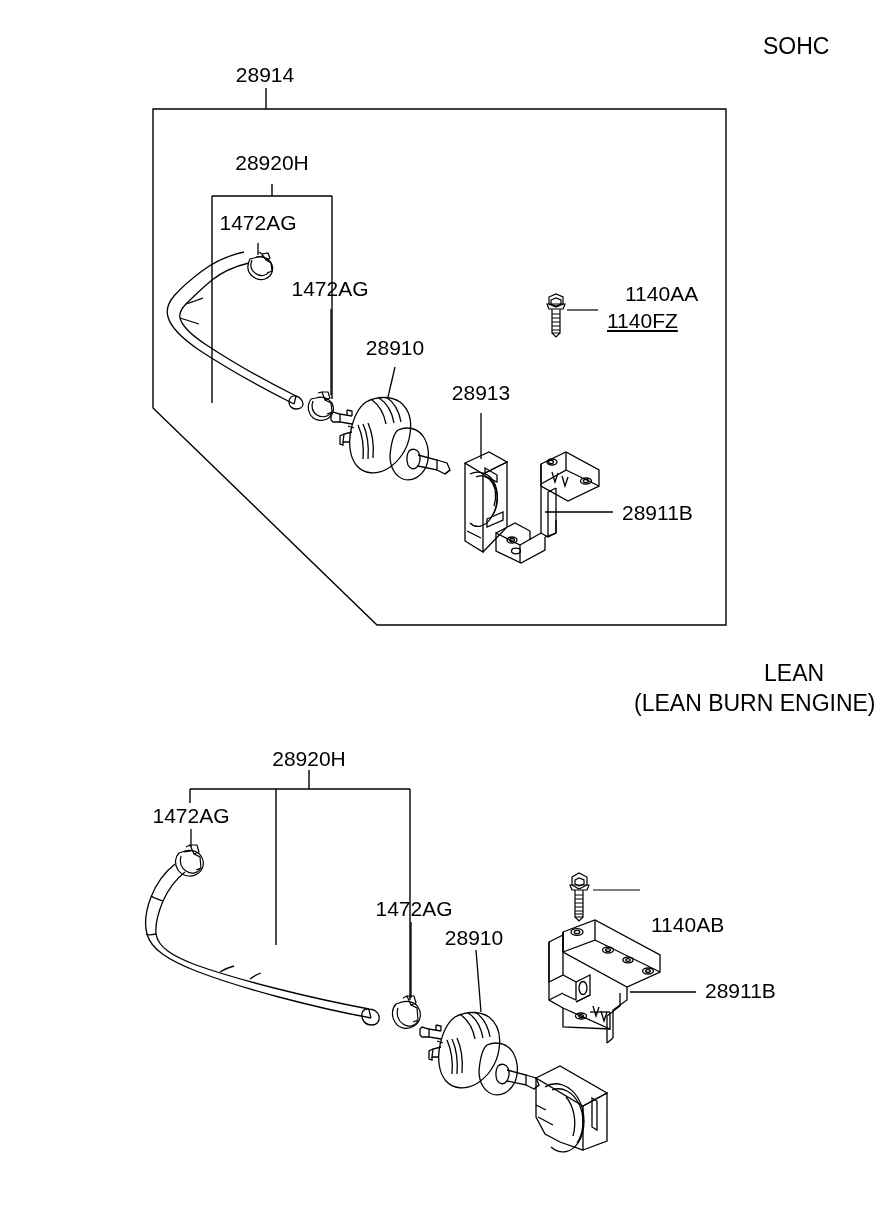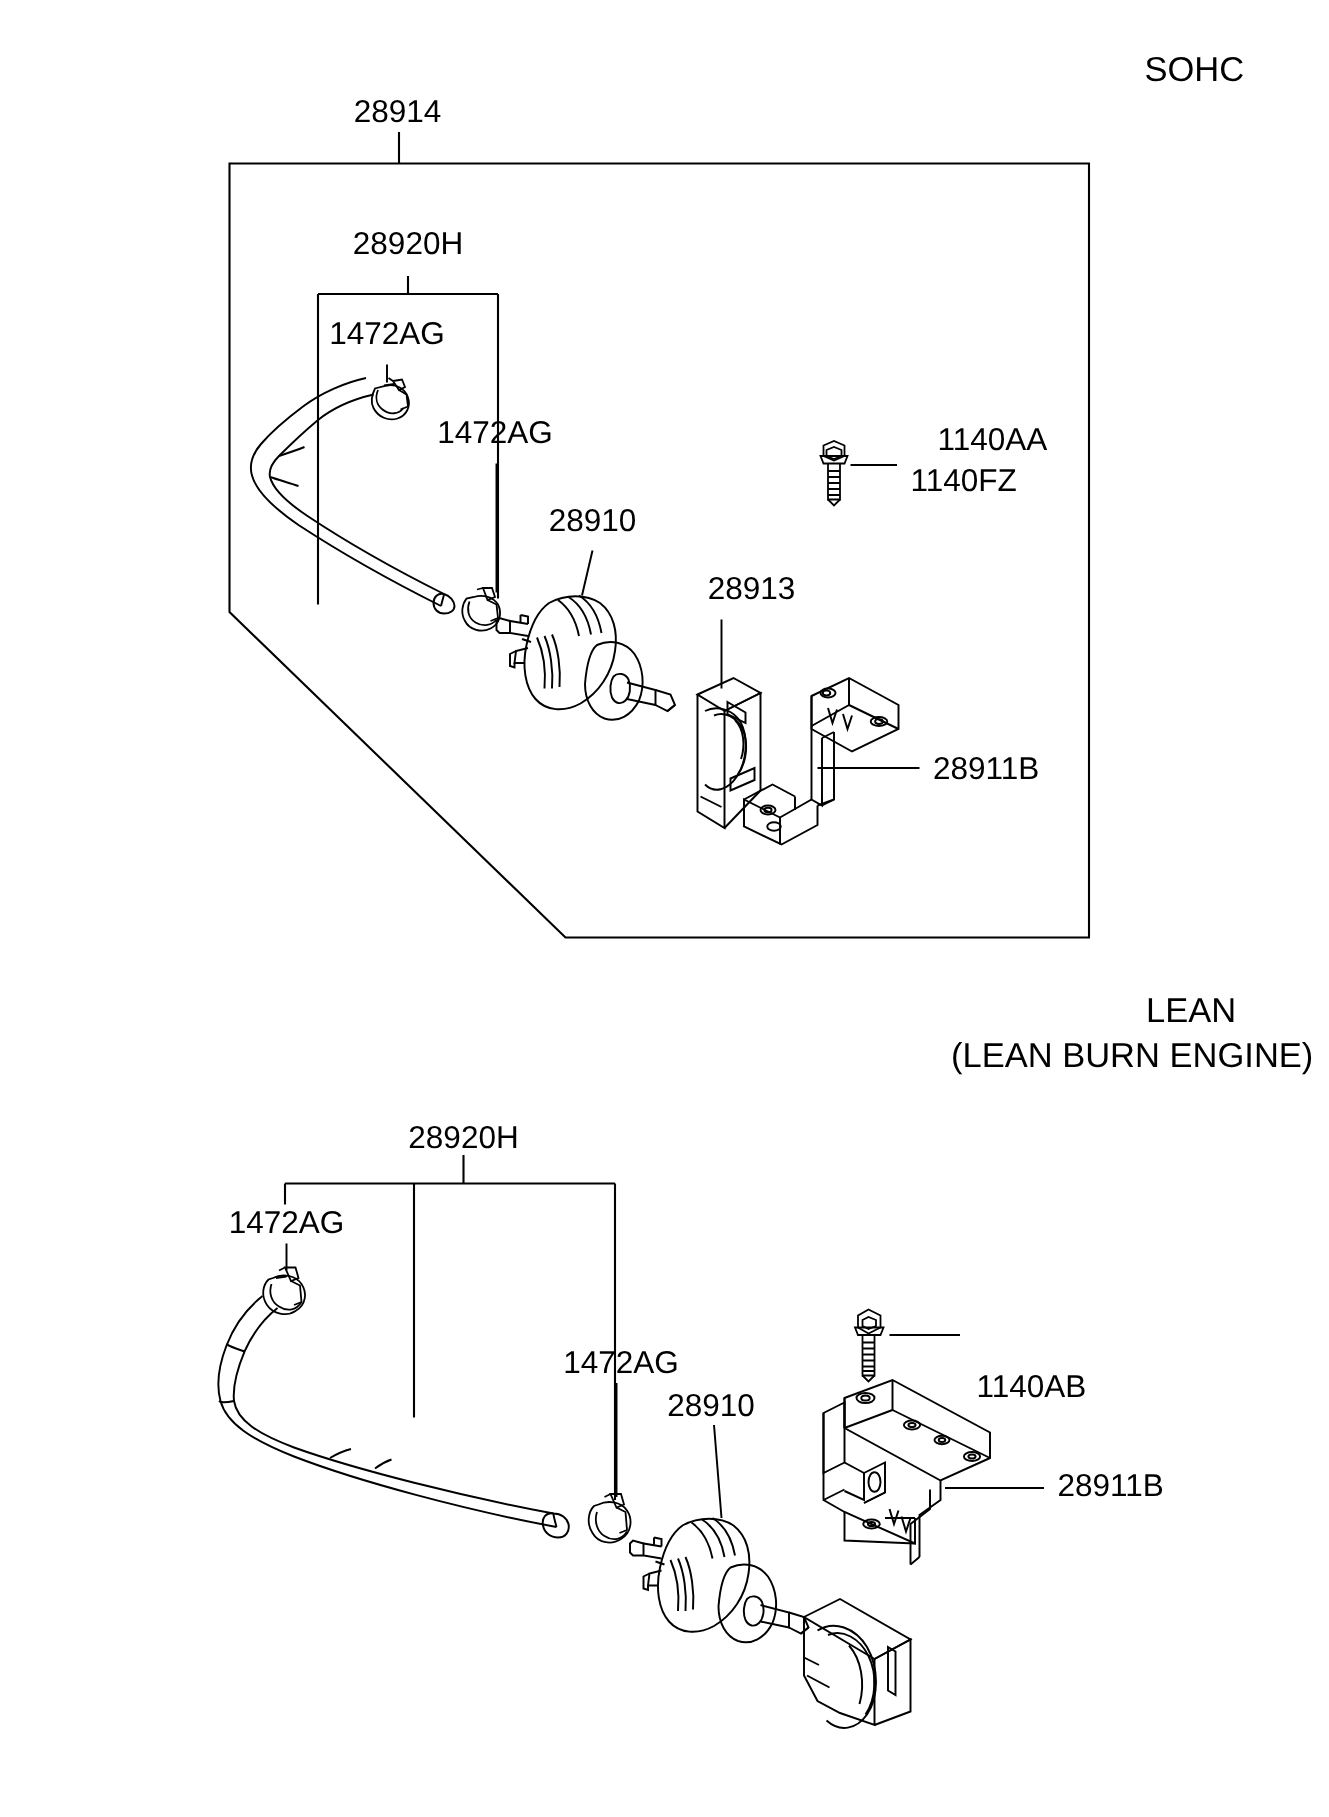--- a/index.html
+++ b/index.html
@@ -406,23 +406,23 @@
     </g>
   </svg>
 
   <div class="lbl sect" style="left:763px; top:35px;">SOHC</div>
 
   <div class="lbl center" style="left:265px; top:64px;text-align:right;">28914</div>
   <div class="lbl center" style="left:272px; top:152px;">28920H</div>
   <div class="lbl center" style="left:258px; top:212px;">1472AG</div>
   <div class="lbl center" style="left:330px; top:278px;">1472AG</div>
   <div class="lbl center" style="left:395px; top:337px;">28910</div>
-  <div class="lbl center" style="left:481px; top:382px;margin-left:20px;">28913</div>
+  <div class="lbl center" style="left:481px; top:382px;">28913</div>
   <div class="lbl" style="left:625px; top:283px;">1140AA</div>
-  <div class="lbl" style="left:607px; top:310px;">1140FZ</div>
+  <div class="lbl" style="left:607px; top:310px;text-decoration:underline;">1140FZ</div>
   <div class="lbl" style="left:622px; top:502px;">28911B</div>
 
   <div class="lbl sect" style="left:764px; top:662px;">LEAN</div>
   <div class="lbl sect" style="left:634px; top:692px;text-align:right;">(LEAN BURN ENGINE)</div>
 
   <div class="lbl center" style="left:309px; top:748px;">28920H</div>
   <div class="lbl center" style="left:191px; top:805px;">1472AG</div>
   <div class="lbl center" style="left:414px; top:898px;">1472AG</div>
   <div class="lbl center" style="left:474px; top:927px;">28910</div>
   <div class="lbl" style="left:651px; top:914px;">1140AB</div>

